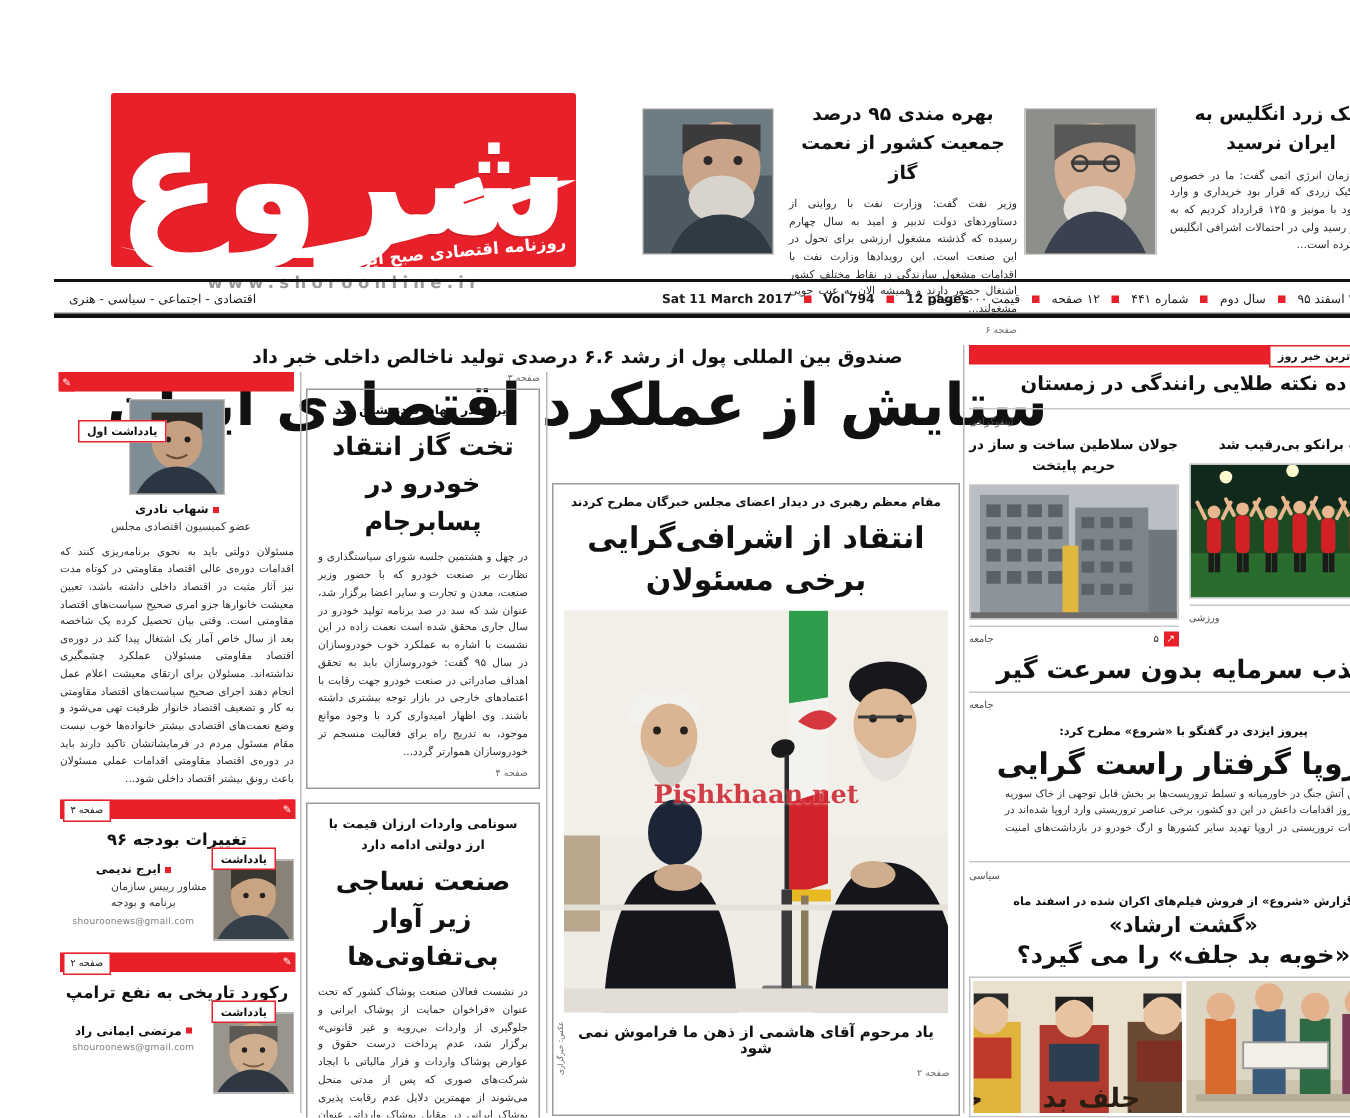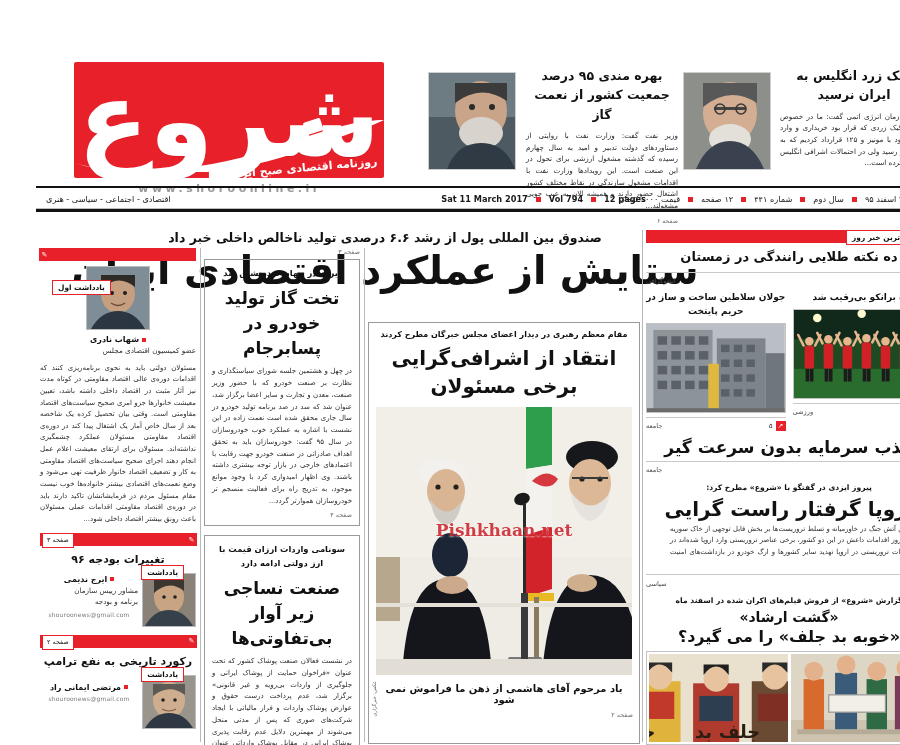--- a/index.html
+++ b/index.html
@@ -124,21 +124,21 @@
     margin:4px 0 6px;color:#111;
   }
   .op-photo{
     width:62px;height:62px;margin:0 auto;border:1px solid #bbb;overflow:hidden;
     background:#7a6e62;
   }
   .op-name{
     margin-top:5px;font-size:8px;font-weight:700;text-align:center;color:#111;
   }
   .op-name .sq{display:inline-block;width:4px;height:4px;background:#E8202A;margin-left:3px;vertical-align:middle;}
-  .op-role{font-size:7.2px;text-align:right;color:#333;margin-top:2px;line-height:1.5;margin-left:34px;}
+  .op-role{font-size:7.2px;text-align:left;color:#333;margin-top:2px;line-height:1.5;margin-left:34px;}
   .op-body{
     margin-top:6px;font-size:7px;line-height:1.66;text-align:justify;color:#2b2b2b;
   }
   .op-mail{font-size:6px;color:#7a7a7a;text-align:center;margin-top:3px;letter-spacing:.2px;}
   .note-block{margin-top:8px;position:relative;}
   .note-row{display:flex;gap:4px;margin-top:4px;}
   .note-photo{width:52px;height:52px;border:1px solid #bbb;background:#6e6257;overflow:hidden;flex:0 0 auto;}
   .note-meta{flex:1;text-align:center;}
   .pagetag{
     position:absolute;right:2px;top:0;height:13px;line-height:13px;
@@ -382,21 +382,21 @@
         </div>
       </div>
     </div>
   </div>
 
   <div class="col-mid">
     <div class="mid-pagetop">صفحه ۳</div>
 
     <div class="boxed">
       <div class="mid-kicker">ایران در جهان صدرنشین شد</div>
-      <div class="mid-head">تخت گاز تولید خودرو در پسابرجام</div>
+      <div class="mid-head">تخت گاز انتقاد خودرو در پسابرجام</div>
       <div class="mid-body">در چهل و هشتمین جلسه شورای سیاستگذاری و نظارت بر صنعت خودرو که با حضور وزیر صنعت، معدن و تجارت و سایر اعضا برگزار شد، عنوان شد که سد در صد برنامه تولید خودرو در سال جاری محقق شده است نعمت زاده در این نشست با اشاره به عملکرد خوب خودروسازان در سال ۹۵ گفت: خودروسازان باید به تحقق اهداف صادراتی در صنعت خودرو جهت رقابت با اعتمادهای خارجی در بازار توجه بیشتری داشته باشند. وی اظهار امیدواری کرد با وجود موانع موجود، به تدریج راه برای فعالیت منسجم تر خودروسازان هموارتر گردد...</div>
       <div class="mid-foot">صفحه ۴</div>
     </div>
 
     <div class="boxed" style="margin-top:9px;">
       <div class="mid-kicker">سونامی واردات ارزان قیمت با ارز دولتی ادامه دارد</div>
       <div class="mid-head">صنعت نساجی زیر آوار بی‌تفاوتی‌ها</div>
       <div class="mid-body">در نشست فعالان صنعت پوشاک کشور که تحت عنوان «فراخوان حمایت از پوشاک ایرانی و جلوگیری از واردات بی‌رویه و غیر قانونی» برگزار شد، عدم پرداخت درست حقوق و عوارض پوشاک واردات و فرار مالیاتی با ایجاد شرکت‌های صوری که پس از مدتی منحل می‌شوند از مهمترین دلایل عدم رقابت پذیری پوشاک ایرانی در مقابل پوشاک وارداتی عنوان شد. این در حالی است که پوشاک ایران در بازار روسیه قدرت رقابت بیشتری در مقابل ترکها دارد...</div>
 
     </div>

